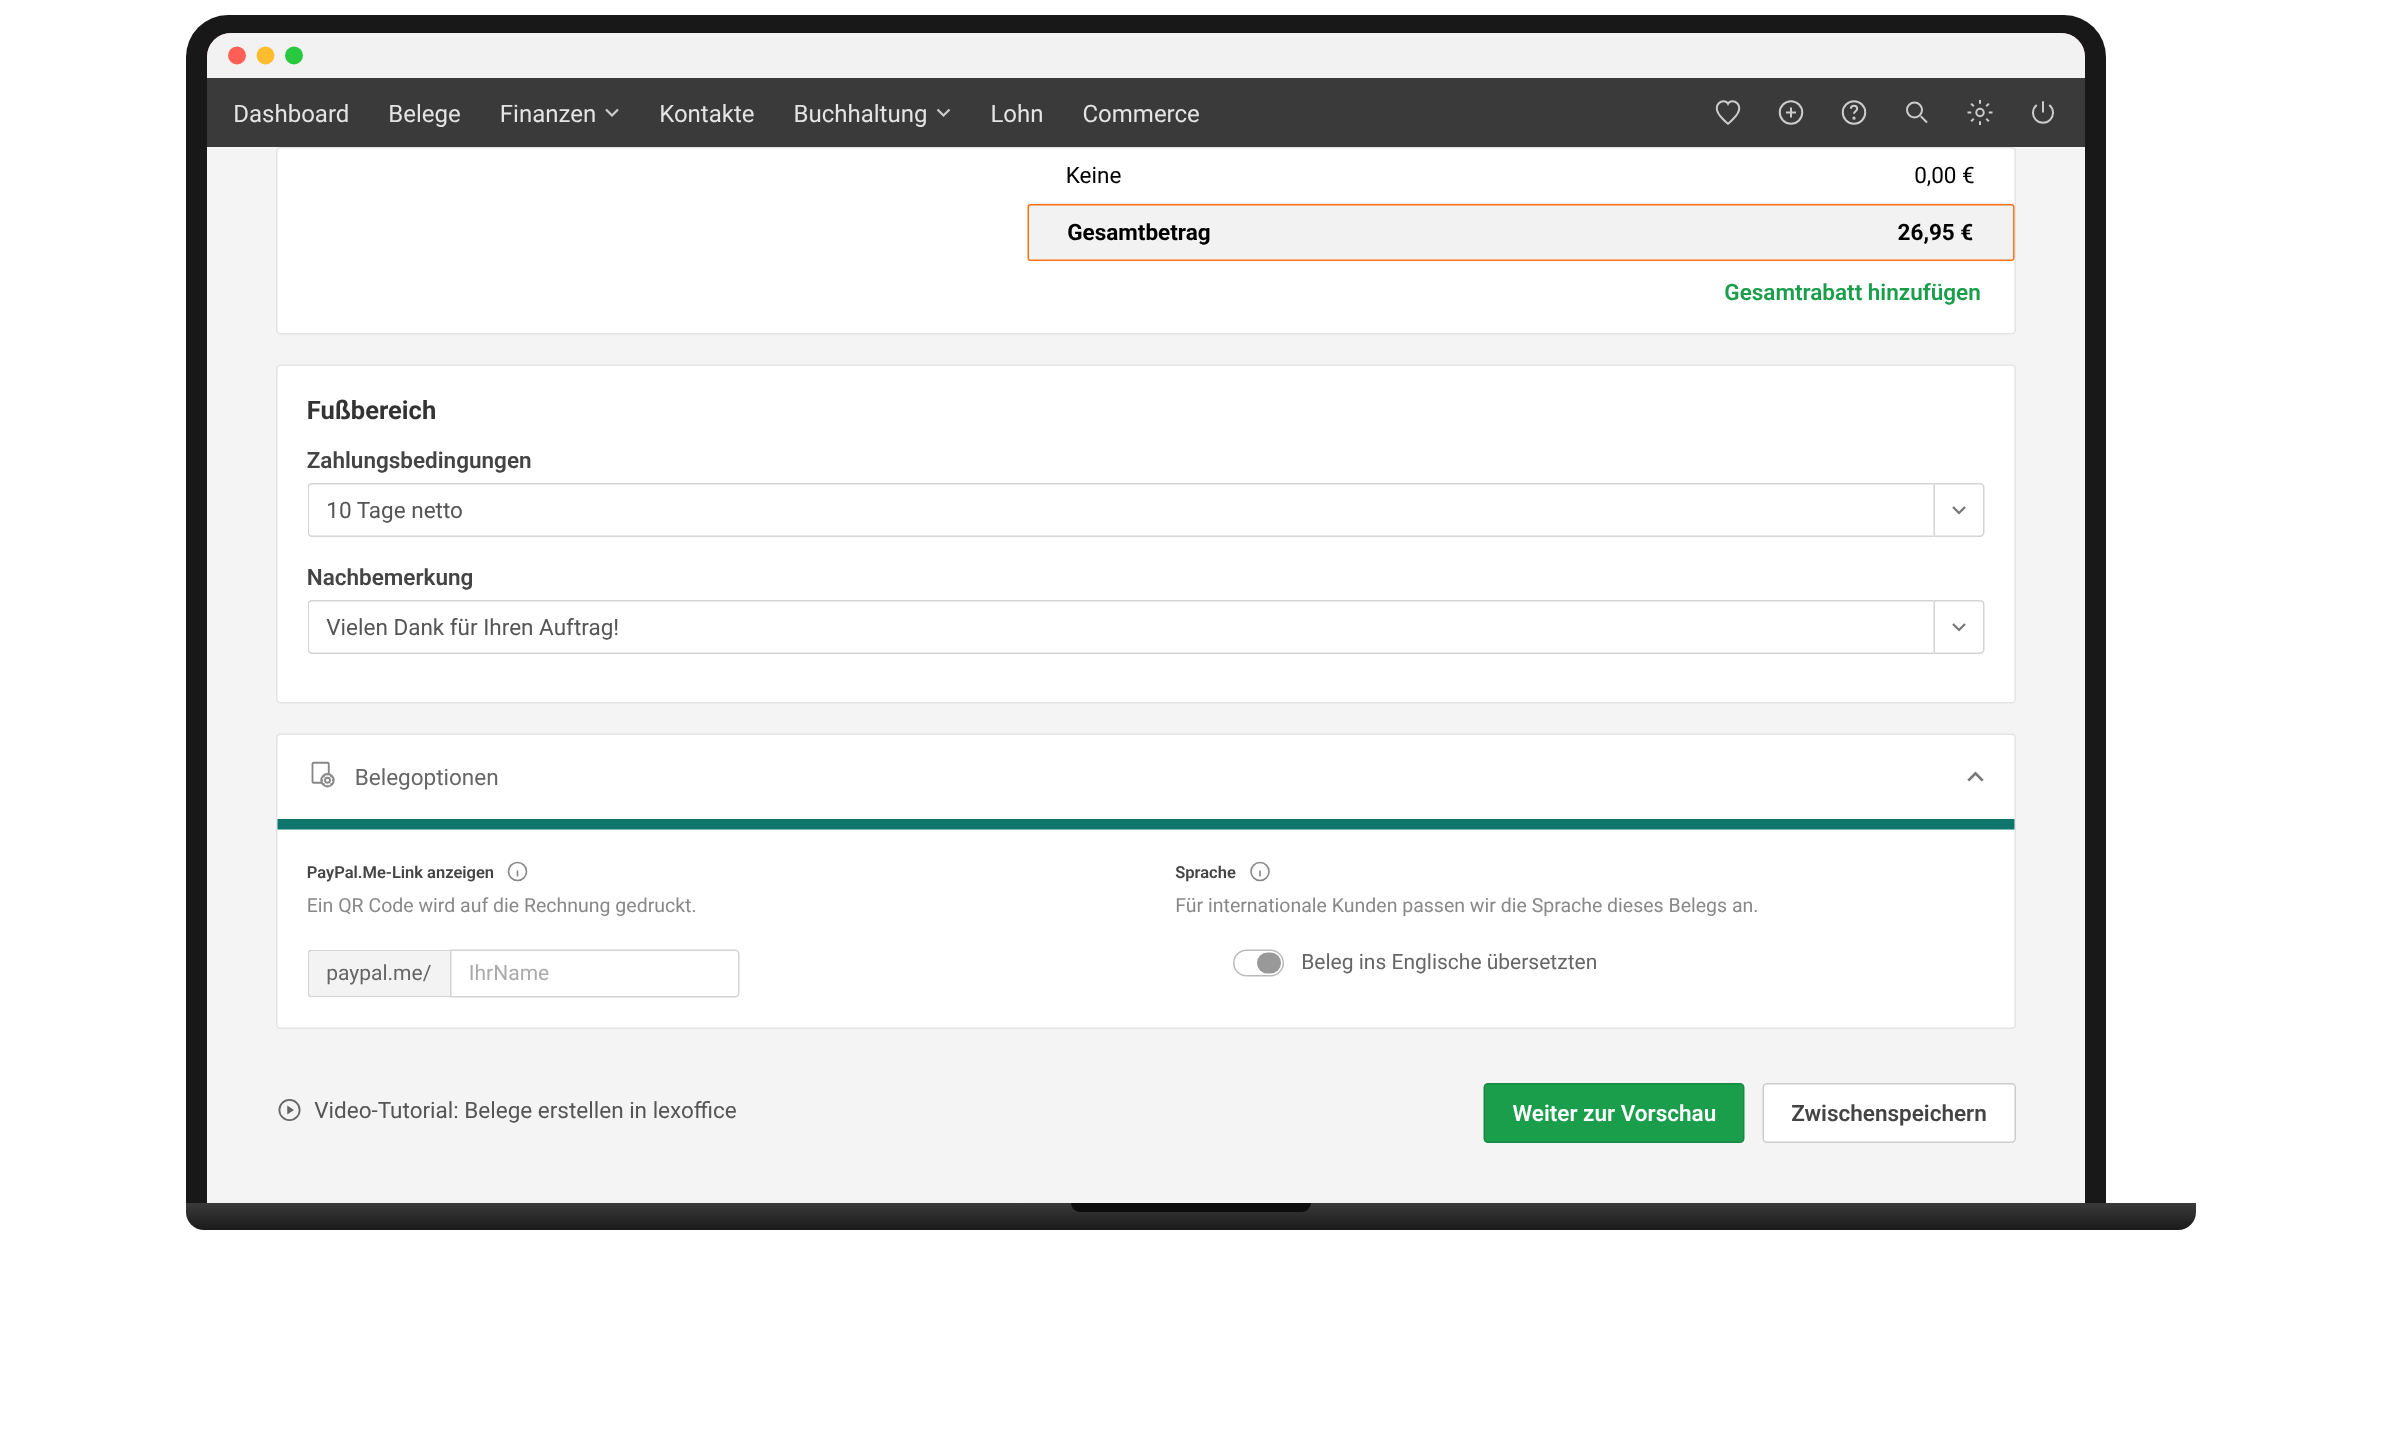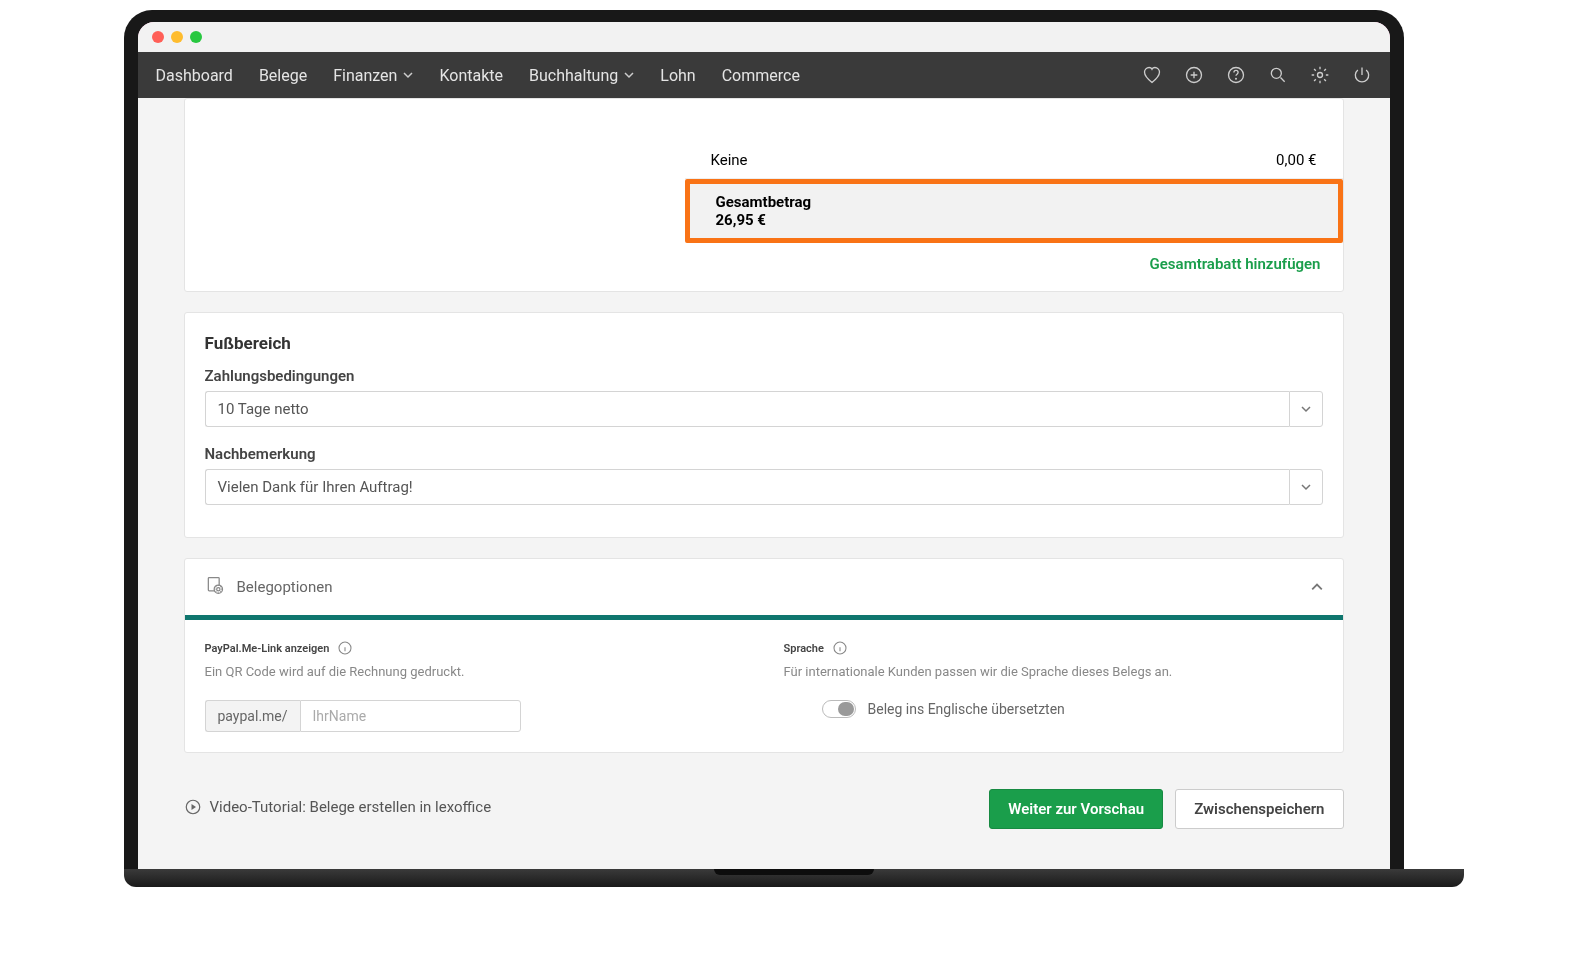--- a/index.html
+++ b/index.html
@@ -71,29 +71,29 @@
 }
 .card {
   background: #fff;
   border: 1px solid #e4e4e4;
   border-radius: 3px;
   margin-bottom: 20px;
 }
 .totals {
   padding: 0 0 18px 0;
 }
-.totals-inner { margin-left: 500px; margin-top: 43px; }
+.totals-inner { margin-left: 500px; }
 .trow {
   display: flex;
   justify-content: space-between;
   padding: 9px 26px;
   font-size: 15px;
 }
 .trow.border { border-bottom: 1px solid #eee; }
-.trow.total { font-weight: 700; background:#f2f2f2; border:5px solid #f97316; border-radius:2px;flex-direction:column; }
+.trow.total { font-weight: 700; background:#f2f2f2; border:1px solid #f97316; border-radius:2px; }
 .link-green {
   color: #1a9e4b;
   text-align: right;
   padding: 12px 22px 0 0;
   font-weight: 600;
   font-size: 15px;
   cursor:pointer;
 }
 .section-title {
   font-weight: 700;
@@ -128,21 +128,21 @@
   display: flex;
   align-items: center;
   justify-content: center;
   background:#fff;
   cursor:pointer;
 }
 .acc-header {
   display: flex;
   align-items: center;
   padding: 16px 20px;
-  border-bottom: 5px solid #0f766e;
+  border-bottom: 7px solid #0f766e;
   cursor:pointer;
 }
 .acc-header-title { font-size: 15px; color: #666; margin-left:12px; }
 .acc-caret { margin-left:auto; }
 .acc-body {
   display: flex;
   padding: 20px;
   gap: 40px;
 }
 .col { flex: 1; }
@@ -170,21 +170,21 @@
   padding: 7px 12px;
   font-size: 14px;
   color: #666;
 }
 .input-text {
   border: 1px solid #d4d4d4;
   border-radius: 0 3px 3px 0;
   padding: 7px 12px;
   font-size: 14px;
   font-family:inherit;
-  width: 221px;
+  width: 193px;
 }
 .input-text::placeholder{color:#aaa;}
 .toggle-row { display: flex; align-items: center; gap: 12px; padding-left: 38px; }
 .toggle {
   width: 34px;
   height: 18px;
   background: #fff;
   border:1px solid #bbb;
   border-radius: 10px;
   position: relative;

